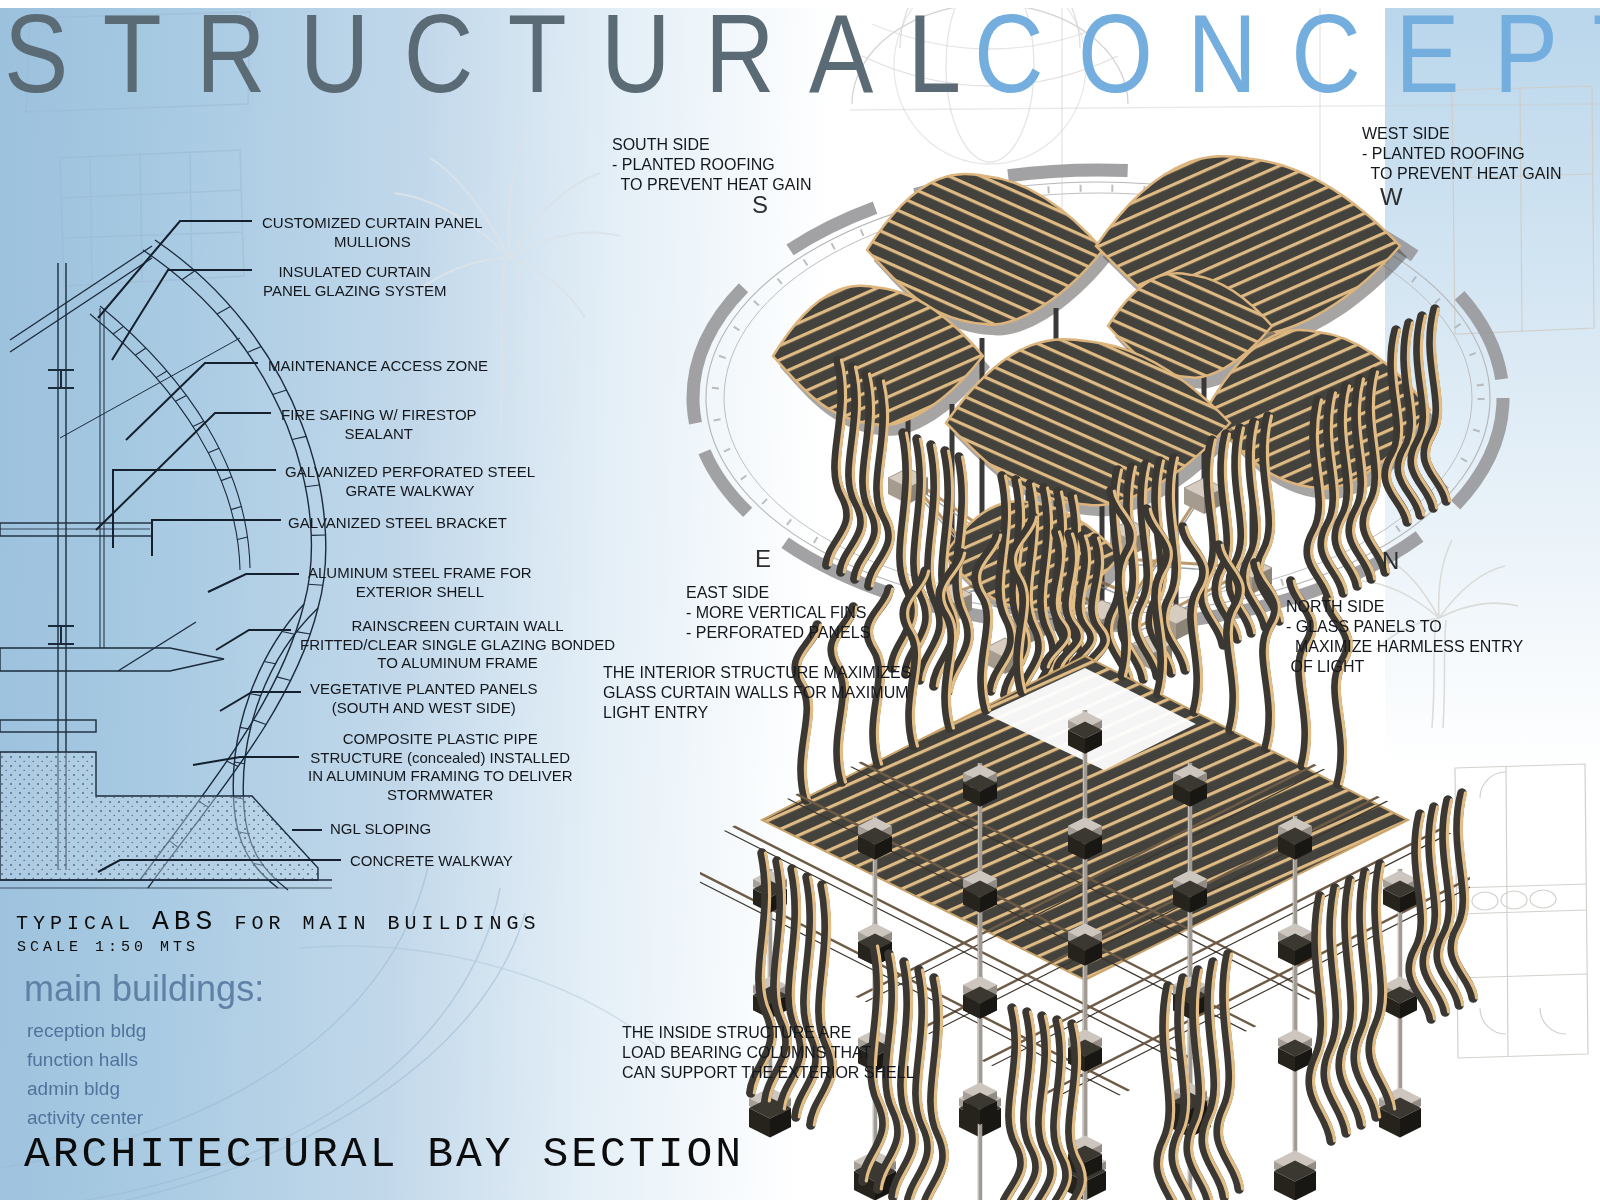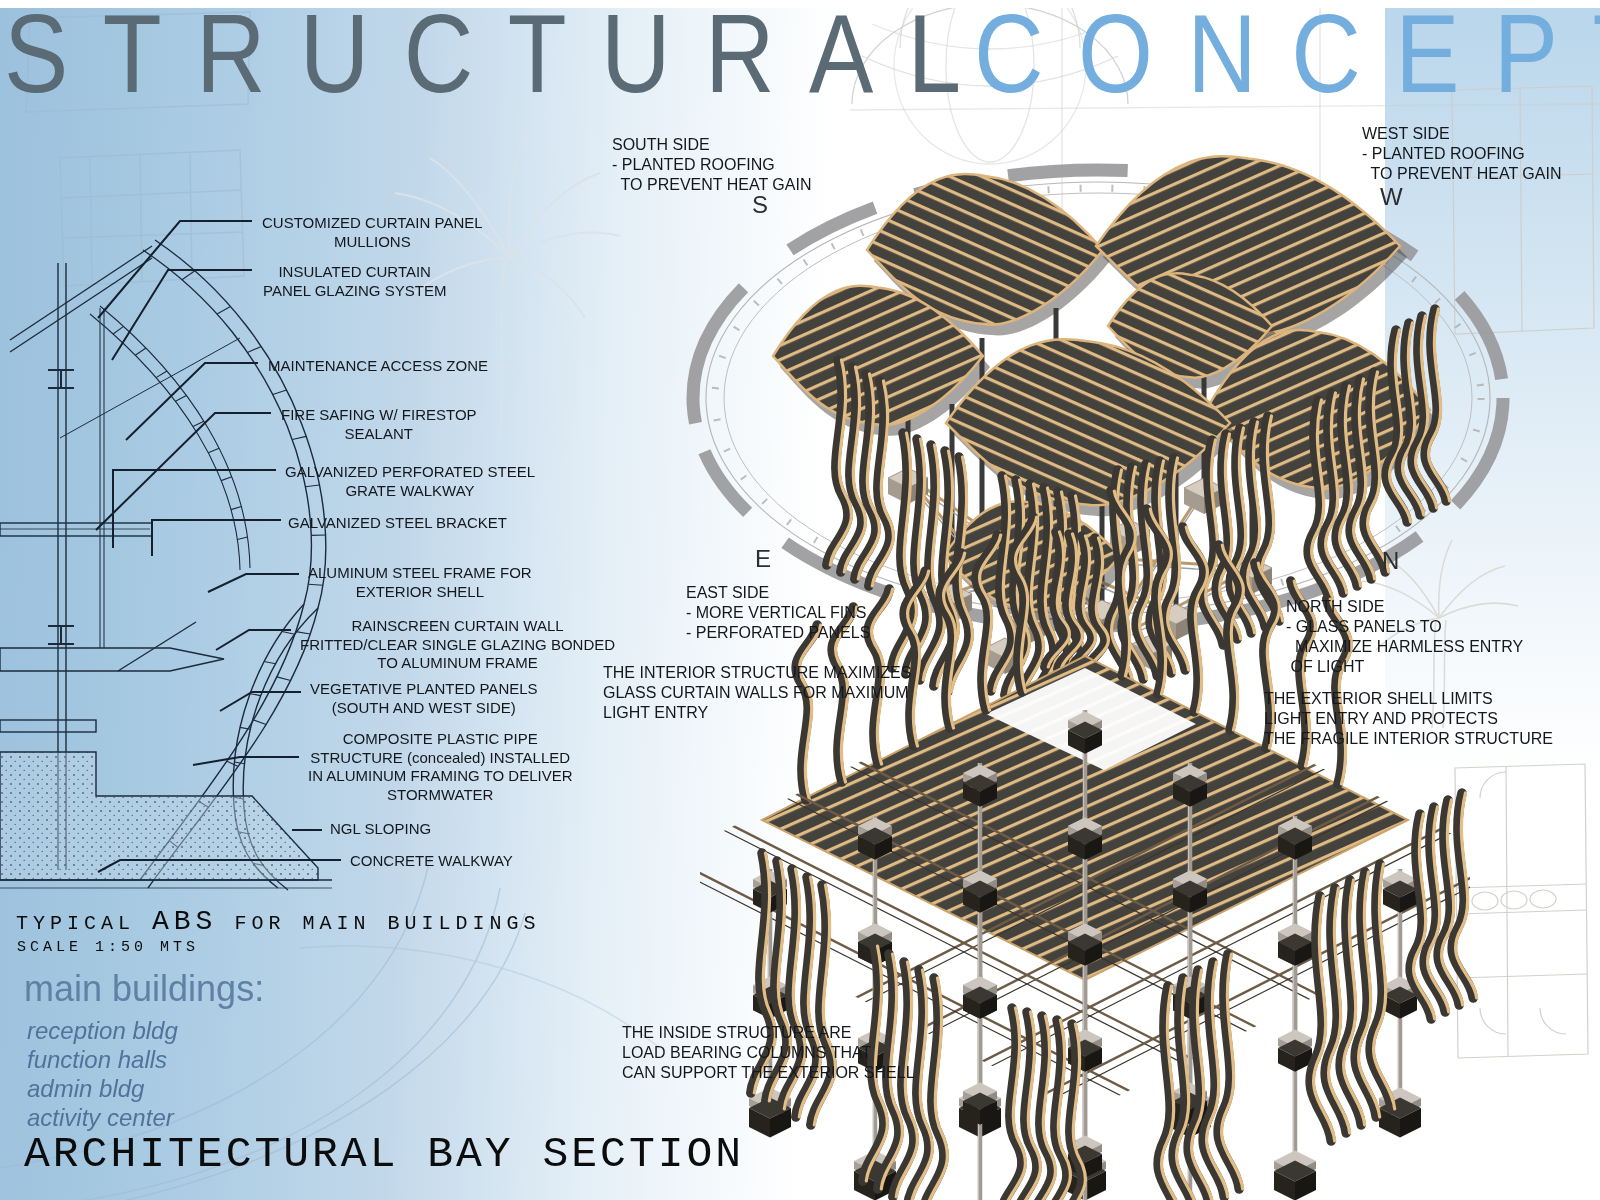--- a/index.html
+++ b/index.html
@@ -22,21 +22,21 @@
   #ttl-structural{left:4px;color:var(--title-gray);}
   #ttl-concept{left:974px;color:var(--title-blue);}
   .callout{font-size:15px;line-height:18.5px;white-space:pre;text-align:center;}
   .ann{font-size:16px;line-height:20px;white-space:pre;}
   .compass{font-size:24px;color:#2e2e2e;}
   .mono{font-family:Liberation Mono, monospace;color:#0c0c0c;}
   #typical-line{font-size:20px;letter-spacing:5px;white-space:nowrap;}
   #typical-line .big{font-size:28px;}
   #scale-line{font-size:15px;letter-spacing:4px;}
   #main-bldg-head{font-size:36px;color:var(--note-blue);}
-  #main-bldg-list{font-size:24px;line-height:29px;color:var(--note-blue-dim);font-style:italic;}
+  #main-bldg-list{font-size:19px;line-height:29px;color:var(--note-blue-dim);}
   #footer-title{font-size:43px;letter-spacing:3px;}
 </style>
 </head>
 <body>
 
 <div id="board">
   <div class="grad-left"></div>
   <div class="grad-right"></div>
 
   <svg class="scene" width="1600" height="1200" viewBox="0 0 1600 1200">
@@ -802,21 +802,20 @@
   <div class="txt callout" style="left:310px;top:672px"><div>VEGETATIVE PLANTED PANELS</div><div>(SOUTH AND WEST SIDE)</div></div>
   <div class="txt callout" style="left:308px;top:722px"><div>COMPOSITE PLASTIC PIPE</div><div>STRUCTURE (concealed) INSTALLED</div><div>IN ALUMINUM FRAMING TO DELIVER</div><div>STORMWATER</div></div>
   <div class="txt callout" style="left:330px;top:812px"><div>NGL SLOPING</div></div>
   <div class="txt callout" style="left:350px;top:844px"><div>CONCRETE WALKWAY</div></div>
 
   <div class="txt ann" style="left:612px;top:127px"><div>SOUTH SIDE</div><div>- PLANTED ROOFING</div><div>  TO PREVENT HEAT GAIN</div></div>
   <div class="txt ann" style="left:1362px;top:116px"><div>WEST SIDE</div><div>- PLANTED ROOFING</div><div>  TO PREVENT HEAT GAIN</div></div>
   <div class="txt ann" style="left:686px;top:575px"><div>EAST SIDE</div><div>- MORE VERTICAL FINS</div><div>- PERFORATED PANELS</div></div>
   <div class="txt ann" style="left:1286px;top:589px"><div>NORTH SIDE</div><div>- GLASS PANELS TO</div><div>  MAXIMIZE HARMLESS ENTRY</div><div> OF LIGHT</div></div>
   <div class="txt ann" style="left:603px;top:655px"><div>THE INTERIOR STRUCTURE MAXIMIZES</div><div>GLASS CURTAIN WALLS FOR MAXIMUM</div><div>LIGHT ENTRY</div></div>
-  <div class="txt ann" style="left:1264px;top:681px"><div>THE EXTERIOR SHELL LIMITS</div><div>LIGHT ENTRY AND PROTECTS</div><div>THE FRAGILE INTERIOR STRUCTURE</div></div>
   <div class="txt ann" style="left:622px;top:1015px"><div>THE INSIDE STRUCTURE ARE</div><div>LOAD BEARING COLUMNS THAT</div><div>CAN SUPPORT THE EXTERIOR SHELL</div></div>
 
   <div class="txt compass" style="left:752px;top:183px">S</div>
   <div class="txt compass" style="left:1380px;top:175px">W</div>
   <div class="txt compass" style="left:755px;top:537px">E</div>
   <div class="txt compass" style="left:1382px;top:539px">N</div>
 
   <div class="txt mono" id="typical-line" style="left:16px;top:898px">
     <span>TYPICAL </span><span class="big">ABS</span><span> FOR MAIN BUILDINGS</span>
   </div>

